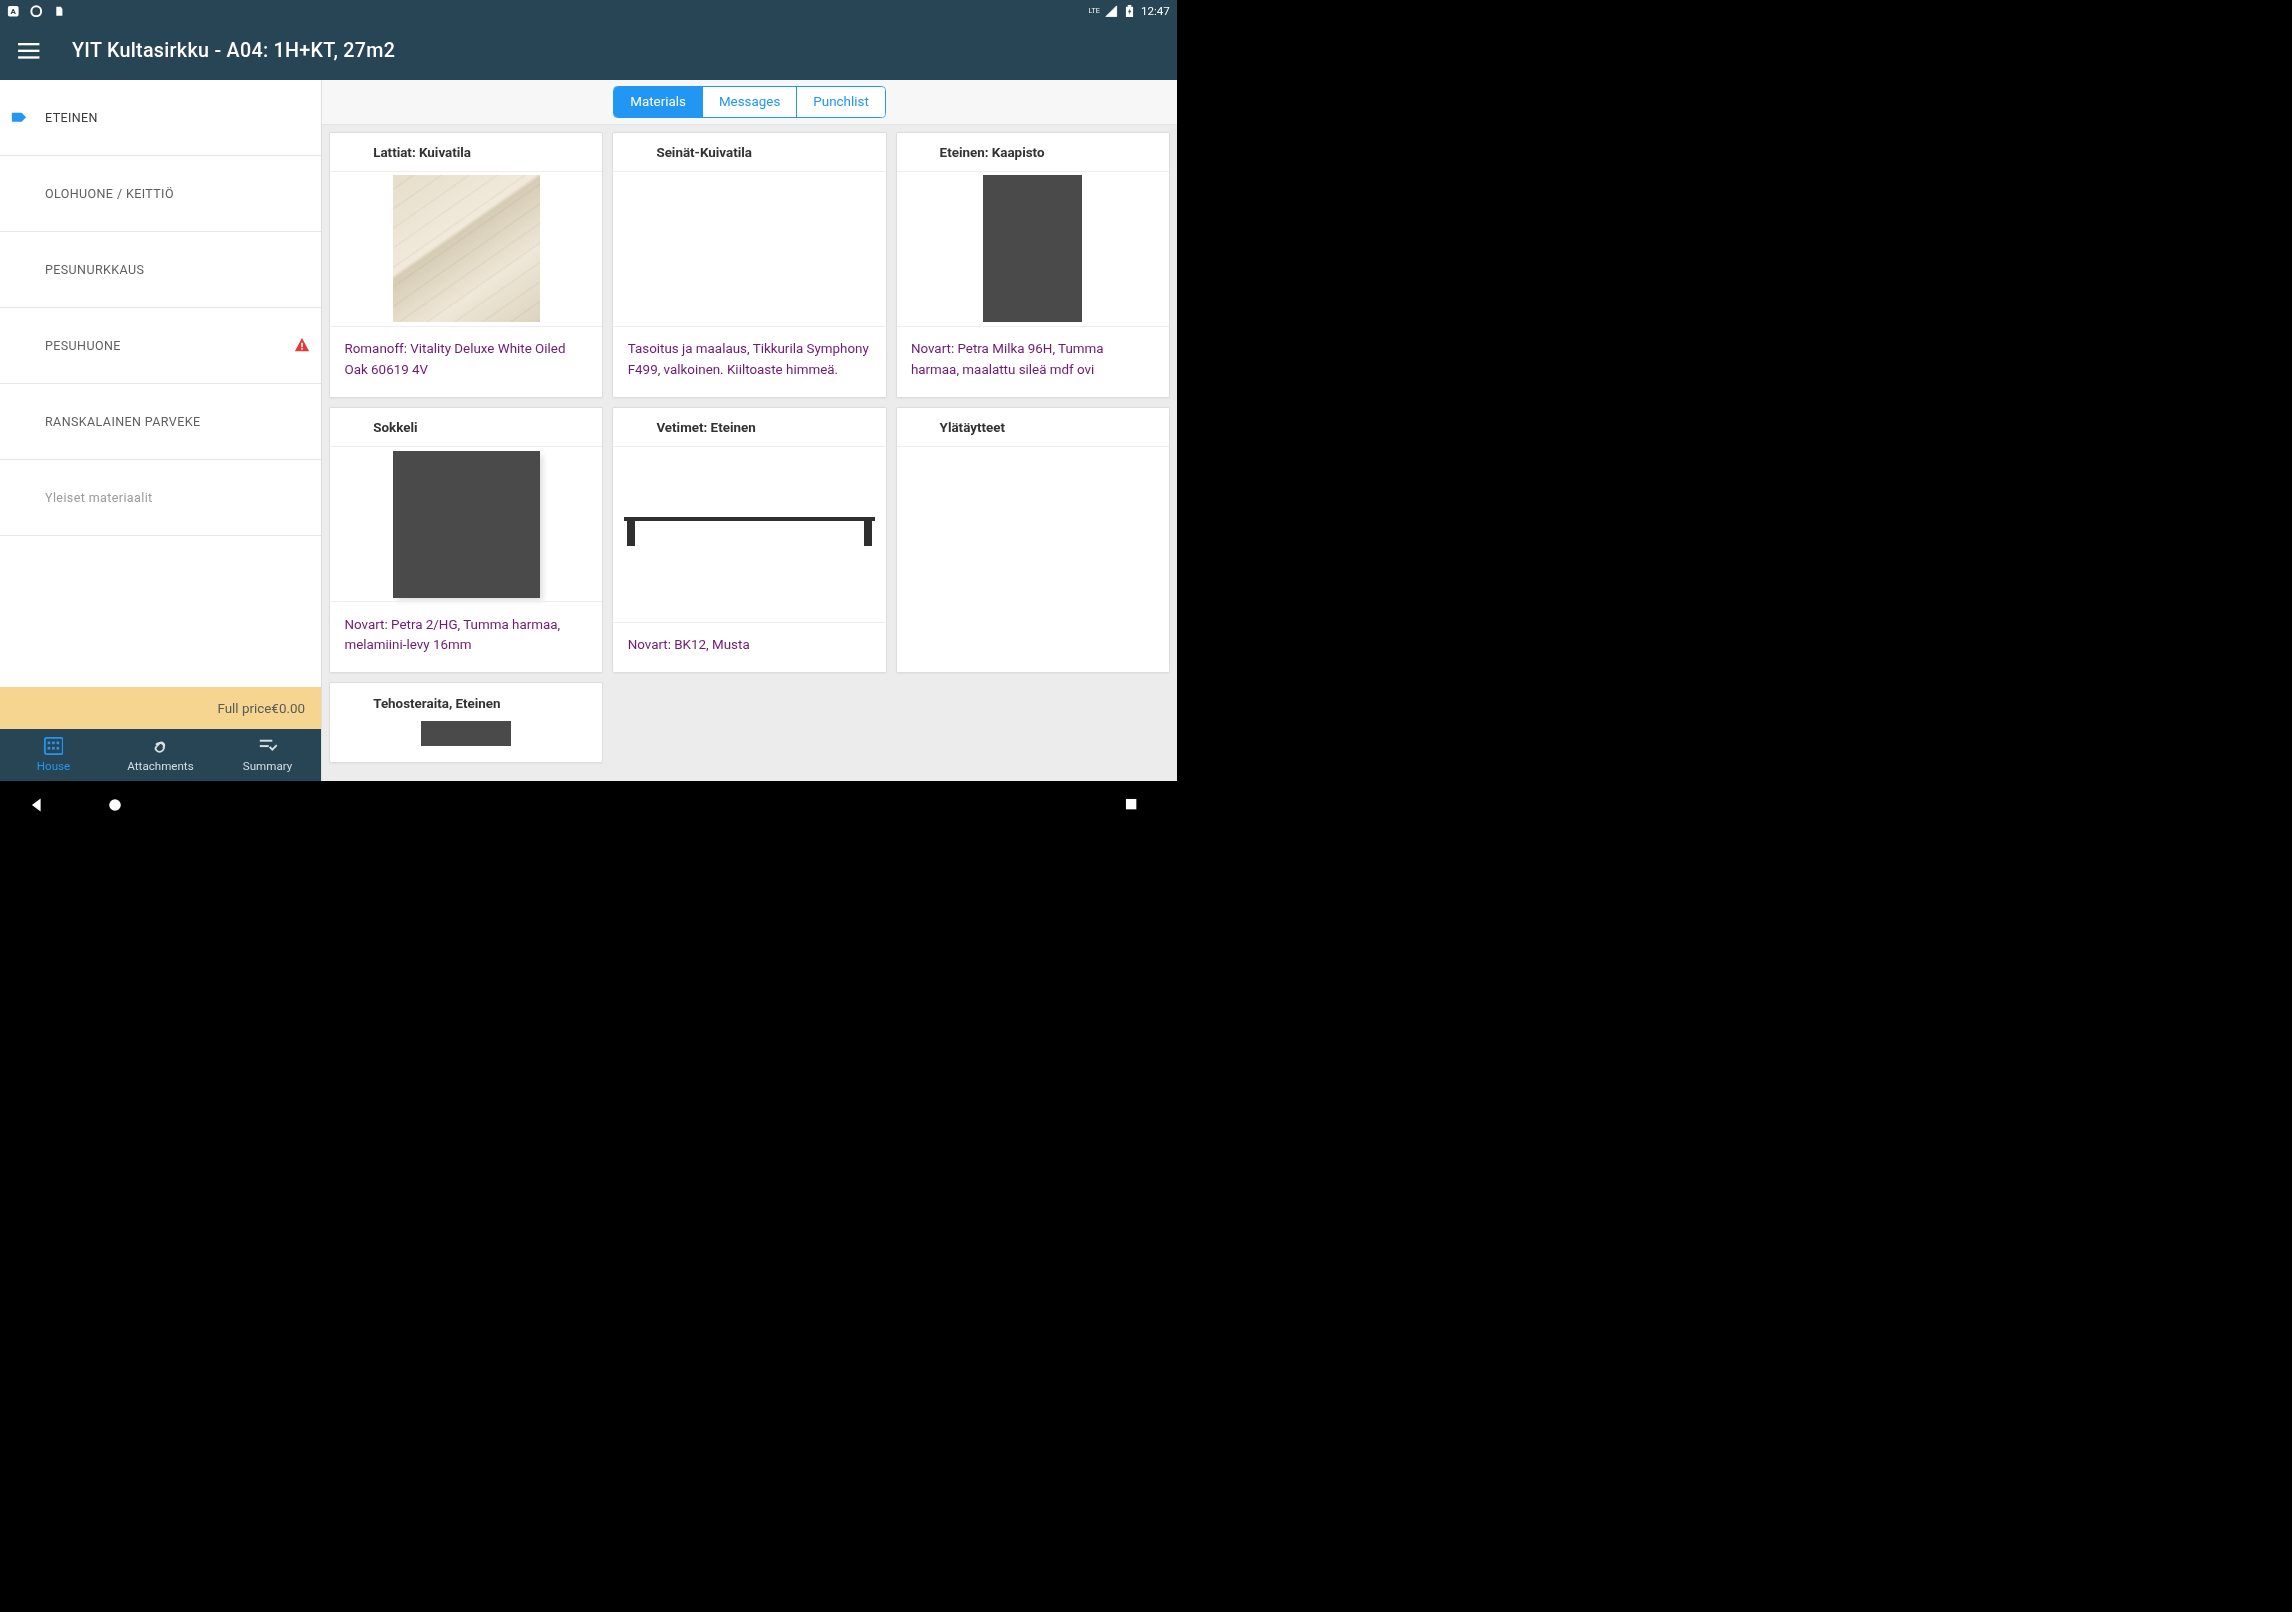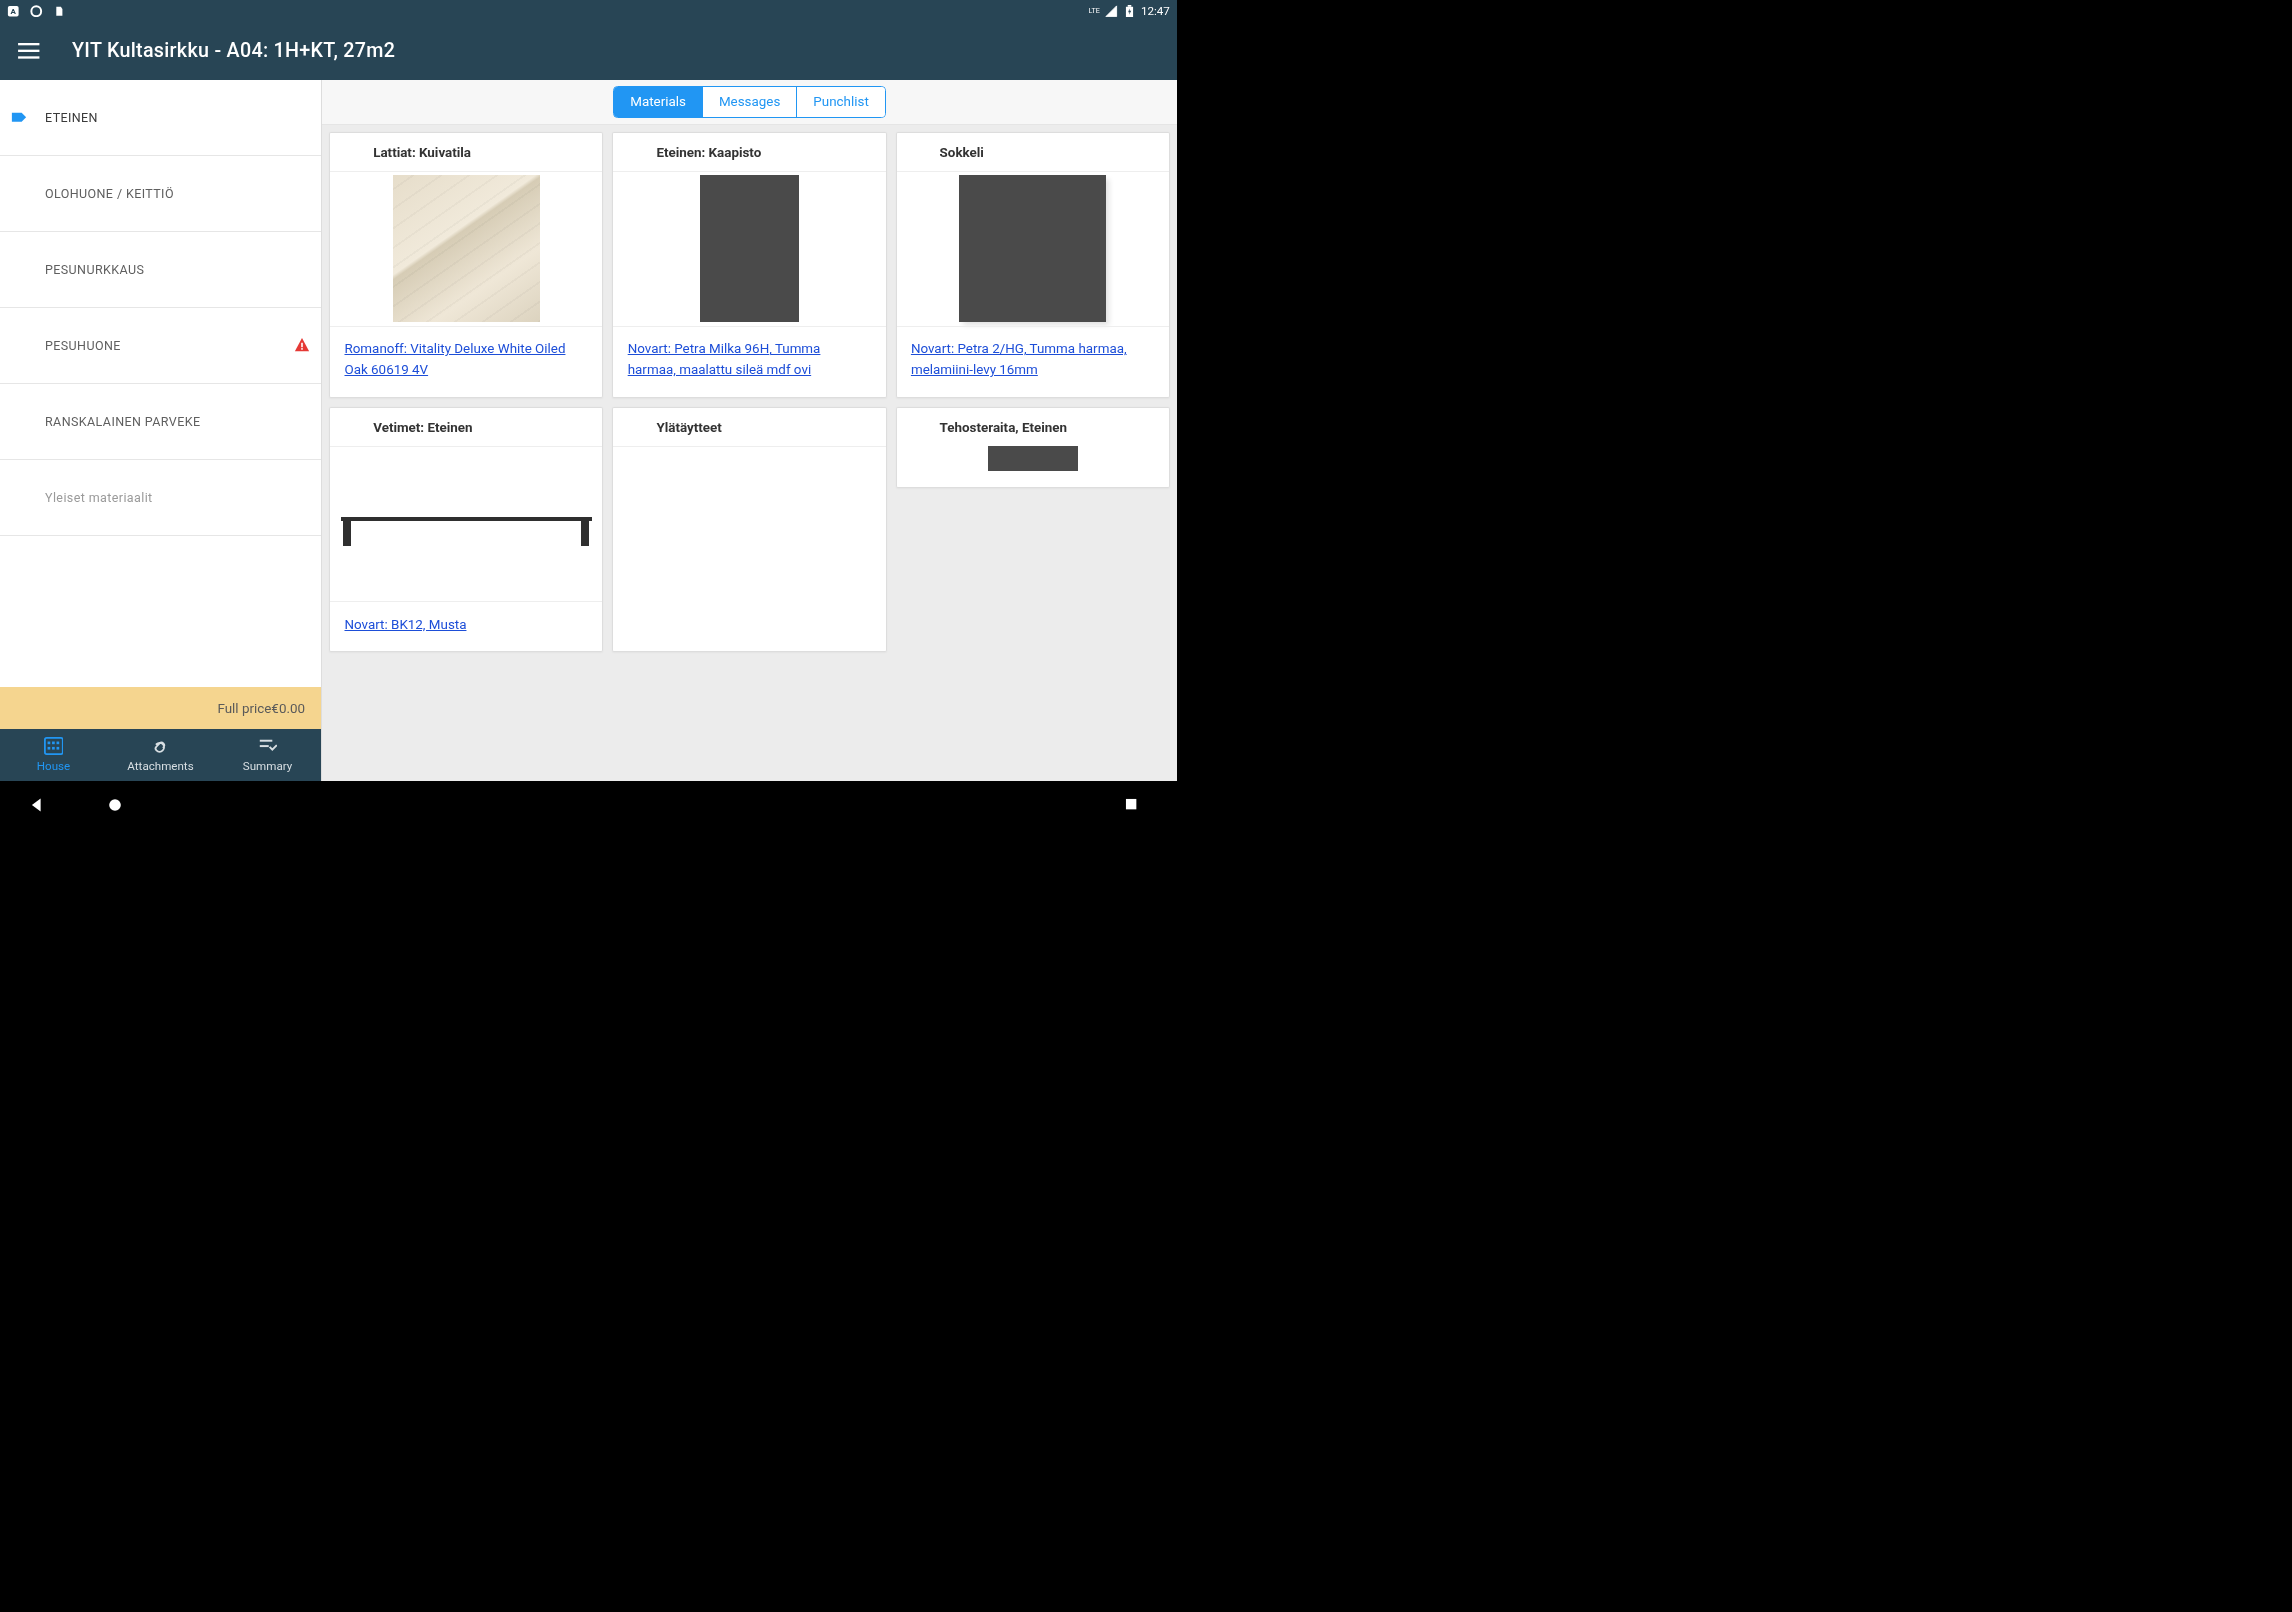--- a/index.html
+++ b/index.html
@@ -43,21 +43,21 @@
 .seg-btn { height: 30px; padding: 0 16px; font-size: 13.4px; display: flex; align-items: center; background: #fff; color: #2196f3; border-right: 0.9px solid #2196f3; cursor: pointer; }
 .seg-btn:last-child { border-right: none; }
 .seg-btn.active { background: #2196f3; color: #fff; }
 
 .material-scroll { flex: 1; overflow-y: auto; padding: 7.2px; }
 .grid { display: grid; grid-template-columns: repeat(3, 1fr); gap: 9px; }
 .card { background: #fff; border: 0.9px solid #ddd; border-radius: 1.8px; display: flex; flex-direction: column; box-shadow: 0 0.9px 1.8px rgba(0,0,0,0.04); }
 .card-title { padding: 12.5px 14.3px 10.7px 43px; font-size: 13.4px; font-weight: 700; color: #333; border-bottom: 0.9px solid #eee; }
 .card-img { height: 154px; display: flex; align-items: center; justify-content: center; }
 .card-img .swatch { width: 147px; height: 147px; }
-.card-desc { padding: 12.5px 14.3px 16px; font-size: 13.4px; color: #1d4ed8; line-height: 1.55; border-top: 0.9px solid #eee; margin-top: auto; text-decoration: underline; }
+.card-desc { padding: 12.5px 14.3px 16px; font-size: 13.4px; color: #701a75; line-height: 1.55; border-top: 0.9px solid #eee; margin-top: auto; }
 
 
 .sw-wood { background: linear-gradient(145deg, #e6ddca 0%, #f1eadb 40%, #d6ccb5 42%, #efe7d7 70%, #dcd3bf 100%); position: relative; }
 .sw-wood::after { content:''; position:absolute; inset:0; background: repeating-linear-gradient(-35deg, rgba(0,0,0,0.03) 0 1.8px, transparent 1.8px 16px); }
 .sw-blank { background: #fff; }
 .sw-darkgray { background: #4a4a4a; }
 .sw-darkgray2 { background: #4a4a4a; box-shadow: 3.6px 3.6px 5.4px rgba(0,0,0,0.12); width:100px; height:147px; }
 .sw-handle { position: relative; width: 251px; height: 54px; }
 .sw-handle .bar { position: absolute; top: 19.7px; left: 0; right: 0; height: 4.5px; background: #2f2f2f; }
 .sw-handle .leg { position: absolute; width: 8px; height: 29px; background: #2f2f2f; top: 19.7px; }
@@ -211,20 +211,27 @@
       <div class="material-scroll">
         <div class="grid">
           <div class="card">
             <div class="card-title">Lattiat: Kuivatila</div>
             <div class="card-img">
                 <div class="swatch sw-wood"></div>
               </div>
             <div class="card-desc">Romanoff: Vitality Deluxe White Oiled Oak 60619 4V</div>
           </div>
           <div class="card">
+            <div class="card-title">Seinät-Kuivatila</div>
+            <div class="card-img">
+                <div class="swatch sw-blank"></div>
+              </div>
+            <div class="card-desc">Tasoitus ja maalaus, Tikkurila Symphony F499, valkoinen. Kiiltoaste himmeä.</div>
+          </div>
+          <div class="card">
             <div class="card-title">Eteinen: Kaapisto</div>
             <div class="card-img">
                 <div class="swatch sw-darkgray" style="width:99px"></div>
               </div>
             <div class="card-desc">Novart: Petra Milka 96H, Tumma harmaa, maalattu sileä mdf ovi</div>
           </div>
           <div class="card">
             <div class="card-title">Sokkeli</div>
             <div class="card-img">
                 <div class="swatch sw-darkgray2"></div>

